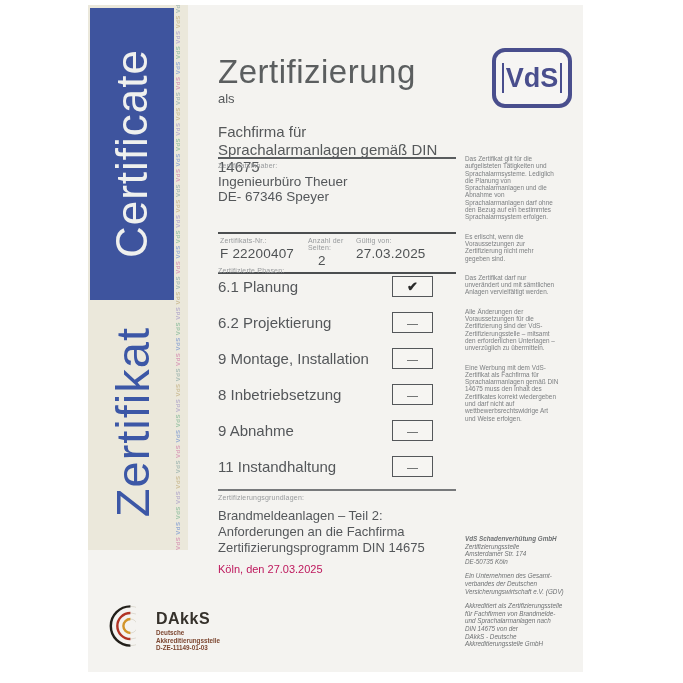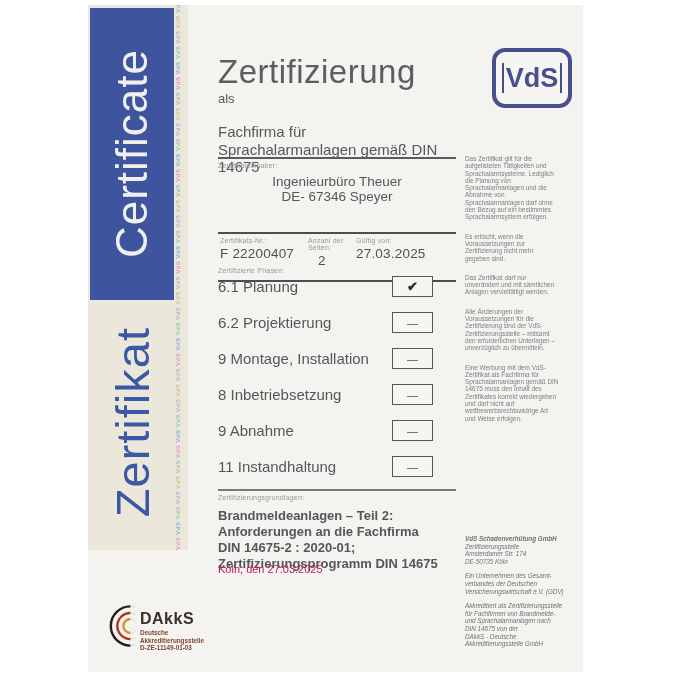--- a/index.html
+++ b/index.html
@@ -14,21 +14,21 @@
   .vtext{writing-mode:vertical-rl;transform:rotate(180deg);white-space:nowrap;}
   .cert-word{font-size:44px;color:#eff0ee;letter-spacing:1px;}
   .zert-box{position:absolute;left:2px;top:293px;width:84px;height:248px;
             display:flex;align-items:center;justify-content:center;}
   .zert-word{font-size:47px;color:#3c57a6;letter-spacing:1px;}
   .microtext{position:absolute;left:87px;top:0;width:13px;height:545px;overflow:hidden;
              writing-mode:vertical-rl;transform:rotate(180deg);
              font-size:6px;font-weight:bold;letter-spacing:.5px;opacity:.85;}
 
   
-  .dakks{position:absolute;left:20px;top:596px;display:flex;gap:4px;align-items:flex-start;}
+  .dakks{position:absolute;left:20px;top:596px;display:flex;gap:20px;align-items:flex-start;}
   .dakks-word{font-size:16px;font-weight:bold;color:#35312b;letter-spacing:.5px;line-height:20px;margin-top:8px;}
   .dakks-lines{font-size:6.3px;font-weight:bold;color:#7c4630;line-height:7.6px;}
 
   
   .vds-logo{position:absolute;left:404px;top:43px;width:72px;height:52px;
             border:4px solid #494e8d;border-radius:13px;background:#f6f5f3;
             display:flex;align-items:center;justify-content:center;}
   .vds-logo span{font-size:27px;font-weight:bold;color:#494e8d;
                  border-left:2.5px solid #494e8d;border-right:2.5px solid #494e8d;
                  padding:0 2px;line-height:30px;}
@@ -36,39 +36,39 @@
   
   .content{position:absolute;left:130px;top:0;width:238px;color:#55585a;}
   .abs{position:absolute;left:0;}
   .title{top:48px;font-size:33px;letter-spacing:.5px;color:#5b5e5f;}
   .als{top:86px;font-size:13px;}
   .scope1{top:118px;font-size:15px;}
   .scope2{top:136px;font-size:15px;}
   .rule1{top:152px;width:238px;height:2px;background:#595c5e;}
   .small-label{font-size:7px;color:#96999b;letter-spacing:.2px;}
   .holder-label{top:157px;}
-  .holder-lines{top:170px;width:238px;text-align:center;font-size:13.5px;line-height:14.8px;color:#54575a;}
+  .holder-lines{top:170px;width:238px;font-size:13.5px;line-height:14.8px;color:#54575a;}
 
   .meta-table{top:227px;width:236px;border-top:2.5px solid #4b4e50;border-bottom:2.5px solid #4b4e50;
-              display:grid;grid-template-columns:88px 48px 62px 1fr;padding:3px 0 12px 2px;}
+              display:grid;grid-template-columns:88px 48px 62px 1fr;padding:3px 0 4px 2px;}
   .meta-cell .small-label{display:block;}
   .meta-value{font-size:13.5px;color:#4f5254;margin-top:2px;letter-spacing:.2px;}
   .meta-value.center{padding-left:10px;}
 
   .phases-label{top:262px;}
   .phases{top:271px;width:238px;}
   .phase-row{position:relative;height:22px;margin-bottom:14px;}
   .phase-name{font-size:15px;line-height:22px;color:#54575a;}
   .phase-box{position:absolute;left:174px;top:0;width:39px;height:19px;border:1.5px solid #54575a;
              display:flex;align-items:center;justify-content:center;font-size:11px;color:#4a4d4f;background:#f6f5f2;}
   .phase-box.checked{font-size:13px;color:#2b2b2b;font-weight:bold;}
 
   .rule2{top:484px;width:238px;height:1.5px;background:#77797b;}
   .basis-label{top:489px;}
-  .basis-lines{top:503px;width:250px;font-size:13px;line-height:16px;color:#54575a;font-weight:bold;}
+  .basis-lines{top:503px;width:250px;font-size:13px;line-height:16px;color:#54575a;}
   .place-date{top:558px;font-size:11px;color:#be185d;}
 
   .signatures{position:absolute;left:130px;top:578px;width:260px;height:80px;}
   .sig-col1{position:absolute;left:0;top:0;width:133px;}
   .sig-col2{position:absolute;left:157px;top:0;width:96px;}
   .sig-scribble{position:absolute;}
   .s1{left:-4px;top:-2px;}
   .s2{left:0;top:12px;}
   .sig-name{position:absolute;top:48px;left:0;width:100%;font-size:13px;color:#54575a;
             border-bottom:1.2px solid #595c5e;padding-bottom:3px;}
@@ -177,21 +177,20 @@
         <div class="phase-row">
           <span class="phase-name">11 Instandhaltung</span>
           <span class="phase-box">—</span>
         </div>
       </div>
 
       <div class="abs rule2"></div>
       <div class="abs small-label basis-label">Zertifizierungsgrundlagen:</div>
       <div class="abs basis-lines">
         <div>Brandmeldeanlagen – Teil 2: Anforderungen an die Fachfirma</div>
-        <div>DIN 14675-2 : 2020-01;</div>
         <div>Zertifizierungsprogramm DIN 14675</div>
       </div>
 
       <div class="abs place-date">Köln, den  27.03.2025</div>
     </div>
 
 
     <div class="right-col">
       <p>Das Zertifikat gilt für die aufgelisteten Tätigkeiten und Sprachalarmsysteme. Lediglich die Planung von Sprachalarmanlagen und die Abnahme von Sprachalarmanlagen darf ohne den Bezug auf ein bestimmtes Sprachalarmsystem erfolgen.</p>
       <p>Es erlischt, wenn die Voraussetzungen zur Zertifizierung nicht mehr gegeben sind.</p>

